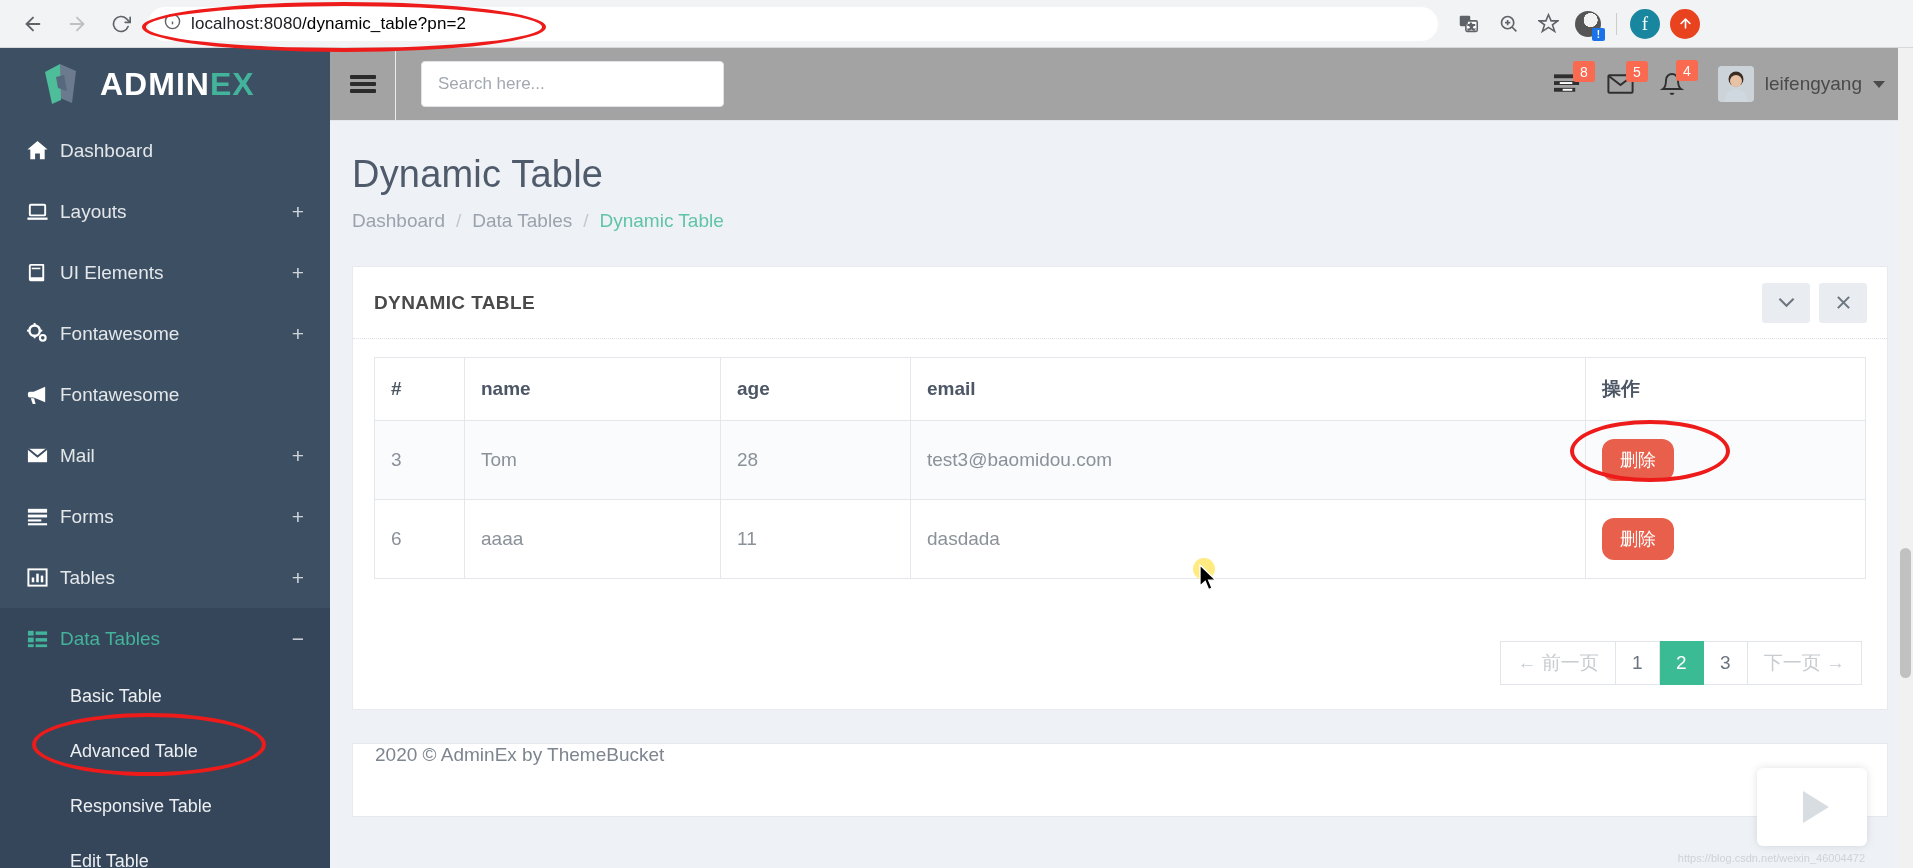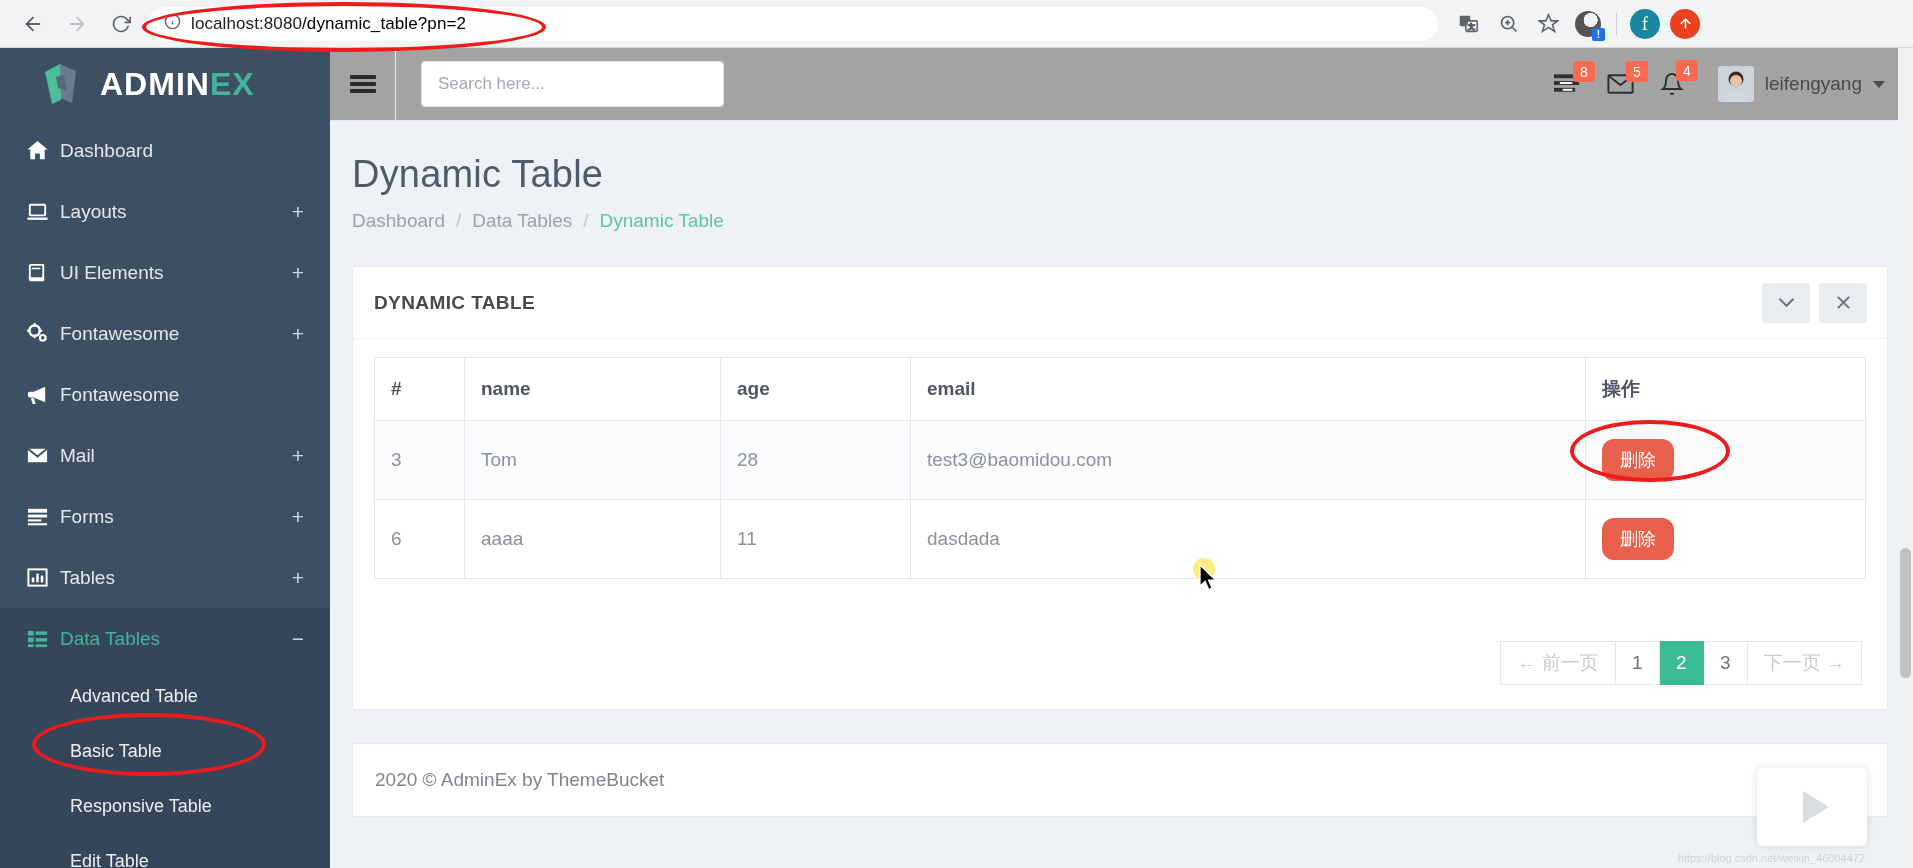--- a/index.html
+++ b/index.html
@@ -229,21 +229,21 @@
     display: flex; align-items: center; justify-content: center;
     font-size: 19px;
   }
   .pg:first-child { border-left: 1px solid #e2e6ea; }
   .pg.disabled { color: #c7ccd1; }
   .pg.active { background: #3bbb93; color: #ffffff; border-color: #3bbb93; }
 
   .footer {
     margin: 33px 25px 0 22px; height: 74px;
     background: #ffffff; border: 1px solid #e6e9ed;
-    display: flex; align-items: center; padding-left: 22px;
+    display: flex; padding-left: 22px;
     font-size: 19px; color: #7d858e;
   }
 
   
   .scrollbar {
     position: absolute; right: 0; top: 48px;
     width: 15px; height: 820px; background: #f1f1f1;
   }
   .scrollthumb {
     position: absolute; right: 2px; top: 500px;
@@ -460,22 +460,22 @@
             <rect x="2" y="18" width="6" height="3"></rect>
             <rect x="10" y="18.2" width="12" height="2.8"></rect>
           </svg>
         </span>
       <span class="nav-label">Data Tables</span>
       <span class="nav-plus">−</span>
     </li>
   </ul>
 
   <ul class="subnav">
+    <li class="subnav-item">Basic Table</li>
     <li class="subnav-item">Advanced Table</li>
-    <li class="subnav-item">Basic Table</li>
     <li class="subnav-item">Responsive Table</li>
     <li class="subnav-item">Edit Table</li>
   </ul>
 </div>
 
 <div class="main">
 
   <div class="topbar">
     <div class="hamburger">
       <div>

